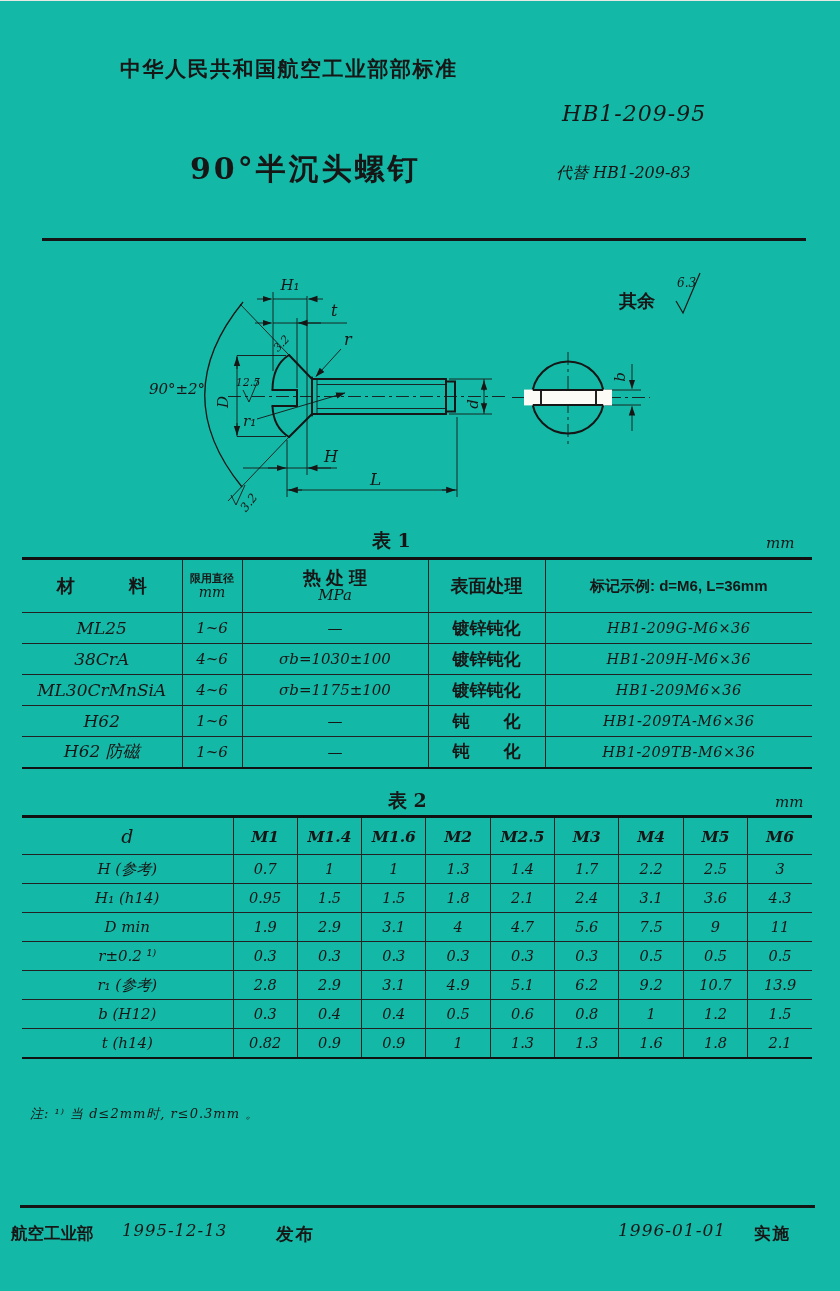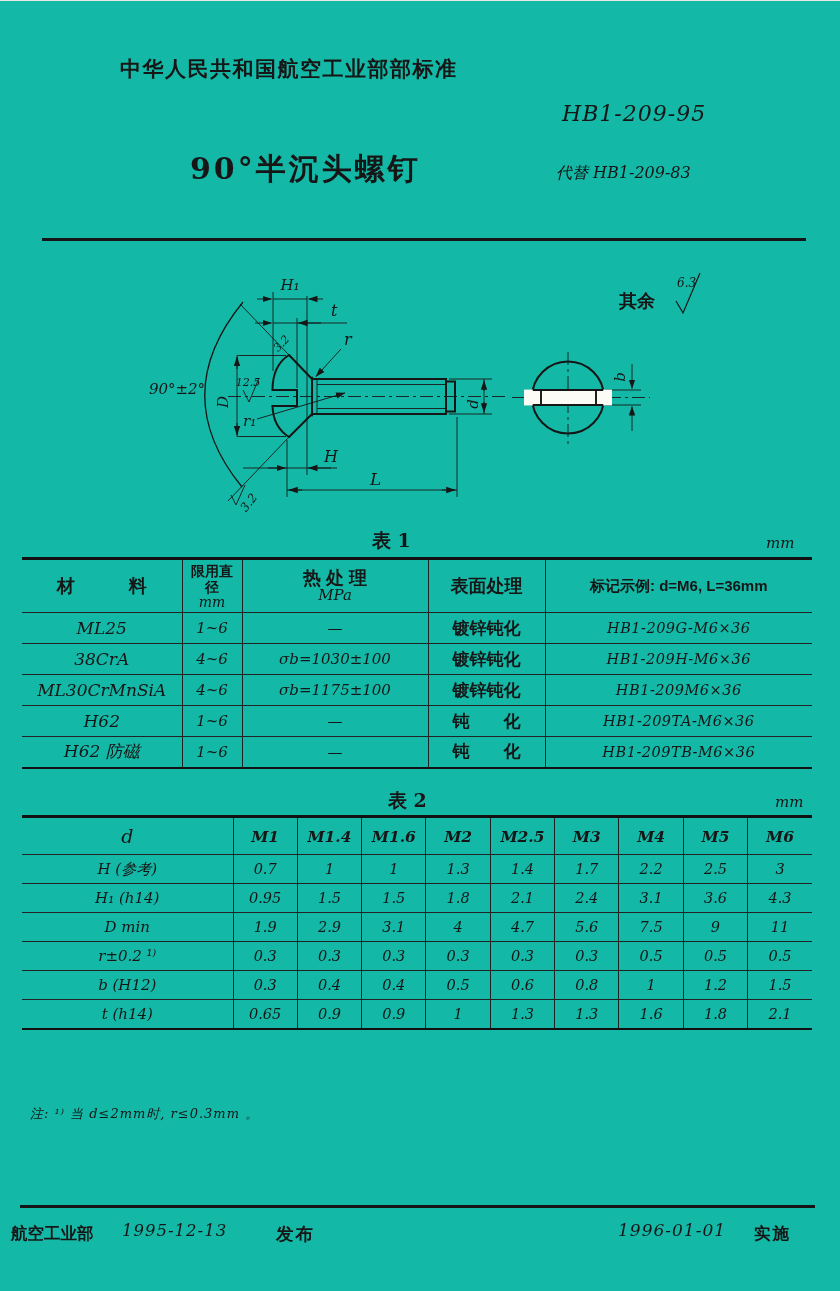--- a/index.html
+++ b/index.html
@@ -172,21 +172,21 @@
         <col style="width:160px">
         <col style="width:60px">
         <col style="width:186px">
         <col style="width:117px">
         <col style="width:267px">
       </colgroup>
     <tbody>
         <tr class="hdr">
       <td class="nol print" style="font-size:18px;">材　　　料</td>
       <td class="hcell">
-        <div class="l1 print" style="font-size:14px;">限用直径</div>
+        <div class="l1 print" style="font-size:11px;">限用直径</div>
         <div class="l2 hw" style="font-size:14px;">mm</div>
       </td>
       <td class="hcell">
         <div class="l1 print" style="font-size:18px;">热  处  理</div>
         <div class="l2 hw" style="font-size:15px;">MPa</div>
       </td>
       <td class="print" style="font-size:18px;">表面处理</td>
       <td class="nor print" style="font-size:15px;">标记示例: d=M6, L=36mm</td>
     </tr>
     <tr class="data">
@@ -298,34 +298,46 @@
       <td class="val">0.3</td>
       <td class="val">0.3</td>
       <td class="val">0.3</td>
       <td class="val">0.3</td>
       <td class="val">0.3</td>
       <td class="val">0.5</td>
       <td class="val">0.5</td>
       <td class="nor val">0.5</td>
     </tr>
     <tr class="data">
+      <td class="nol lab">r₁ (参考)</td>
+      <td class="val">2.8</td>
+      <td class="val">2.9</td>
+      <td class="val">3.1</td>
+      <td class="val">4.9</td>
+      <td class="val">5.1</td>
+      <td class="val">6.2</td>
+      <td class="val">9.2</td>
+      <td class="val">10.7</td>
+      <td class="nor val">13.9</td>
+    </tr>
+    <tr class="data">
       <td class="nol lab">b (H12)</td>
       <td class="val">0.3</td>
       <td class="val">0.4</td>
       <td class="val">0.4</td>
       <td class="val">0.5</td>
       <td class="val">0.6</td>
       <td class="val">0.8</td>
       <td class="val">1</td>
       <td class="val">1.2</td>
       <td class="nor val">1.5</td>
     </tr>
     <tr class="data last">
       <td class="nol lab">t (h14)</td>
-      <td class="val">0.65</td>
+      <td class="val">0.82</td>
       <td class="val">0.9</td>
       <td class="val">0.9</td>
       <td class="val">1</td>
       <td class="val">1.3</td>
       <td class="val">1.3</td>
       <td class="val">1.6</td>
       <td class="val">1.8</td>
       <td class="nor val">2.1</td>
     </tr>
   </tbody>

